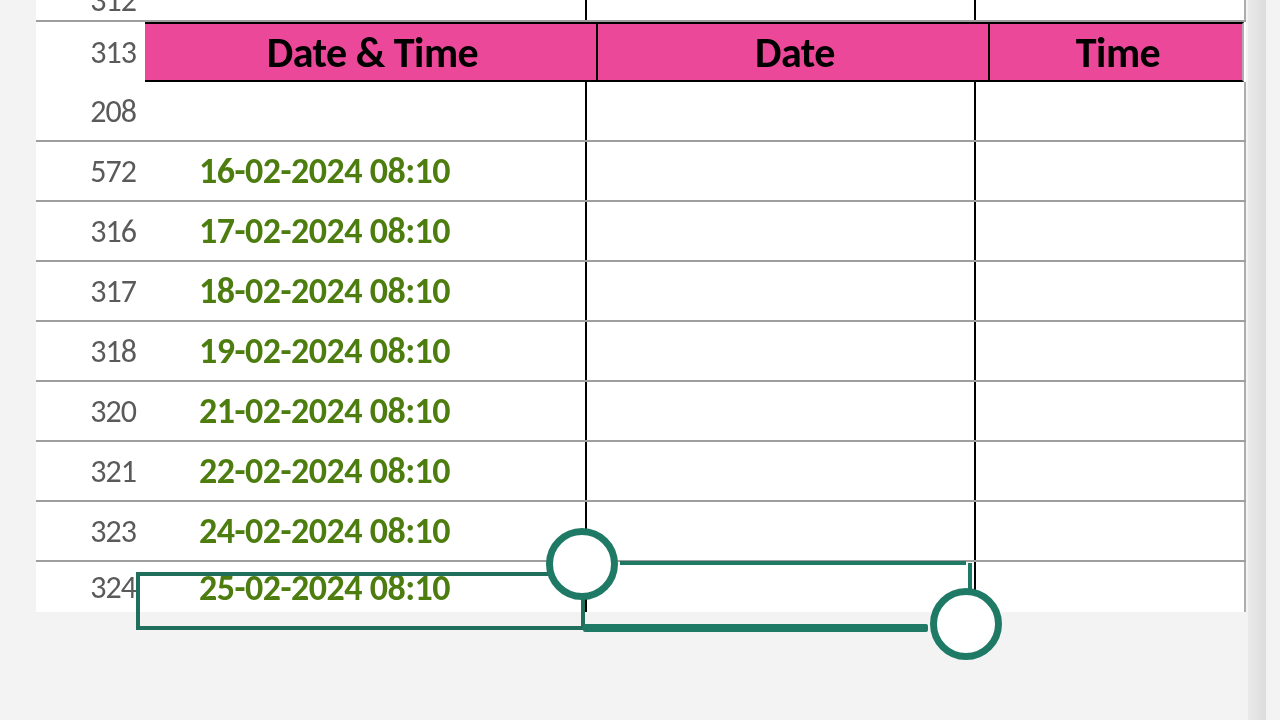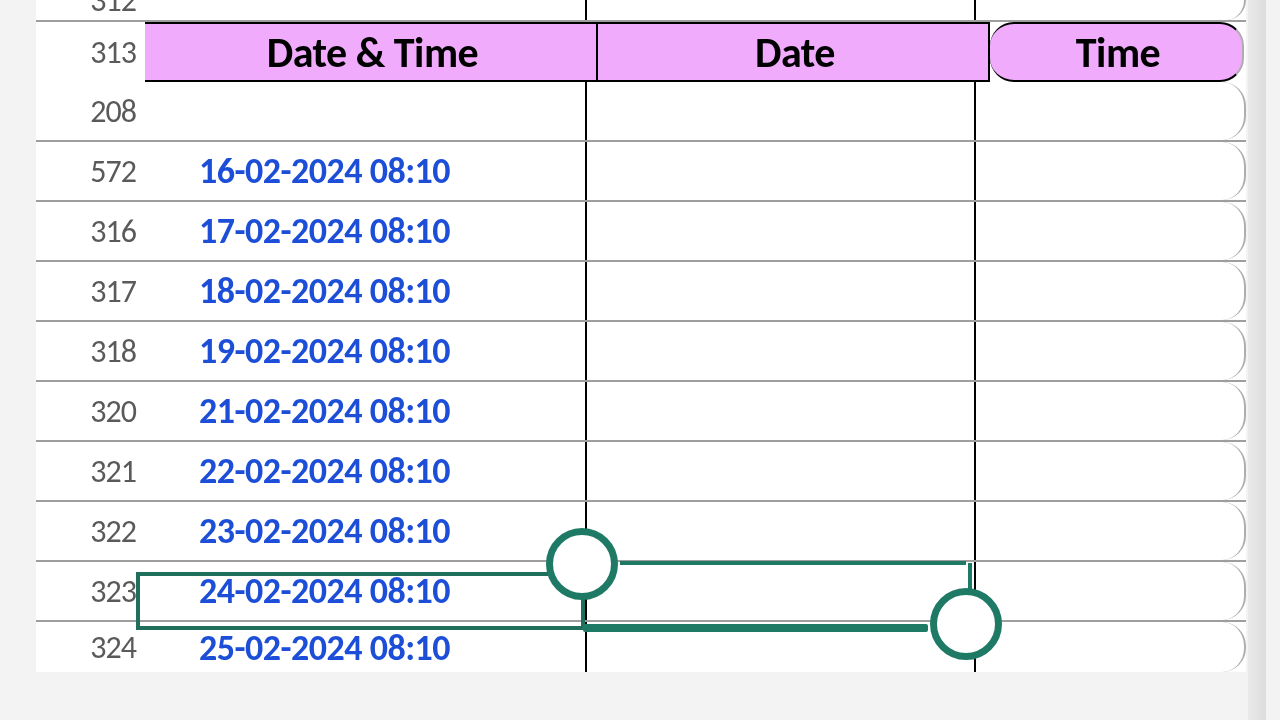--- a/index.html
+++ b/index.html
@@ -33,32 +33,32 @@
     padding-right: 8px;
     font-size: 32px;
     color: #5a5a5a;
     background: #ffffff;
     border-right: 1px solid transparent;
     font-weight: 400;
     letter-spacing: -1px;
   }
   .col-a { width: 447px; border-right: 2.5px solid #000; }
   .col-b { width: 386px; border-right: 2.5px solid #000; text-align: center; }
-  .col-c { width: 248px; border-right: 2.5px solid #aeaeae; border-radius: 24px; }
+  .col-c { width: 248px; border-right: 2.5px solid #aeaeae; }
   .cell {
     display: flex;
     align-items: center;
     font-size: 36px;
     font-weight: 600;
-    color: #1d4ed8;
+    color: #4d7c0f;
     padding-left: 54px;
     letter-spacing: -0.5px;
   }
   .row.header-row .cell {
-    background: #f0abfc;
+    background: #ec4899;
     justify-content: center;
     padding-left: 4px;
     font-size: 42px;
     font-weight: 700;
     color: #000;
     border-top: 2.5px solid #000;
     border-bottom: 2.5px solid #000;
   }
   .row.header-row { border-bottom: none; }
   .row.header-row .row-header { border-top: none; }
@@ -197,26 +197,20 @@
     <div class="cell col-c"></div>
   </div>
 
   <div class="row">
     <div class="row-header">321</div>
     <div class="cell col-a">22-02-2024 08:10</div>
     <div class="cell col-b"></div>
     <div class="cell col-c"></div>
   </div>
 
-  <div class="row">
-    <div class="row-header">322</div>
-    <div class="cell col-a">23-02-2024 08:10</div>
-    <div class="cell col-b"></div>
-    <div class="cell col-c"></div>
-  </div>
 
   <div class="row">
     <div class="row-header">323</div>
     <div class="cell col-a">24-02-2024 08:10</div>
     <div class="cell col-b"></div>
     <div class="cell col-c"></div>
   </div>
 
   <div class="row r324">
     <div class="row-header">324</div>

